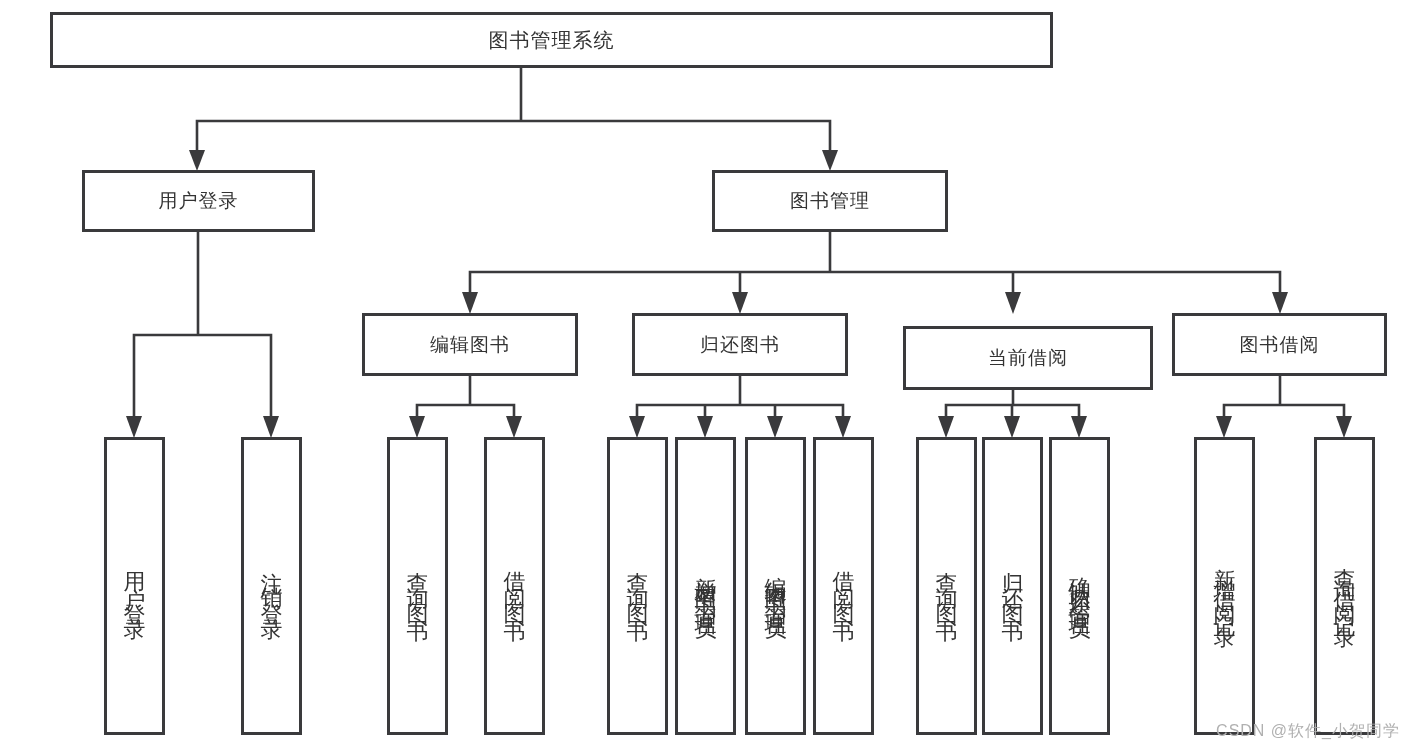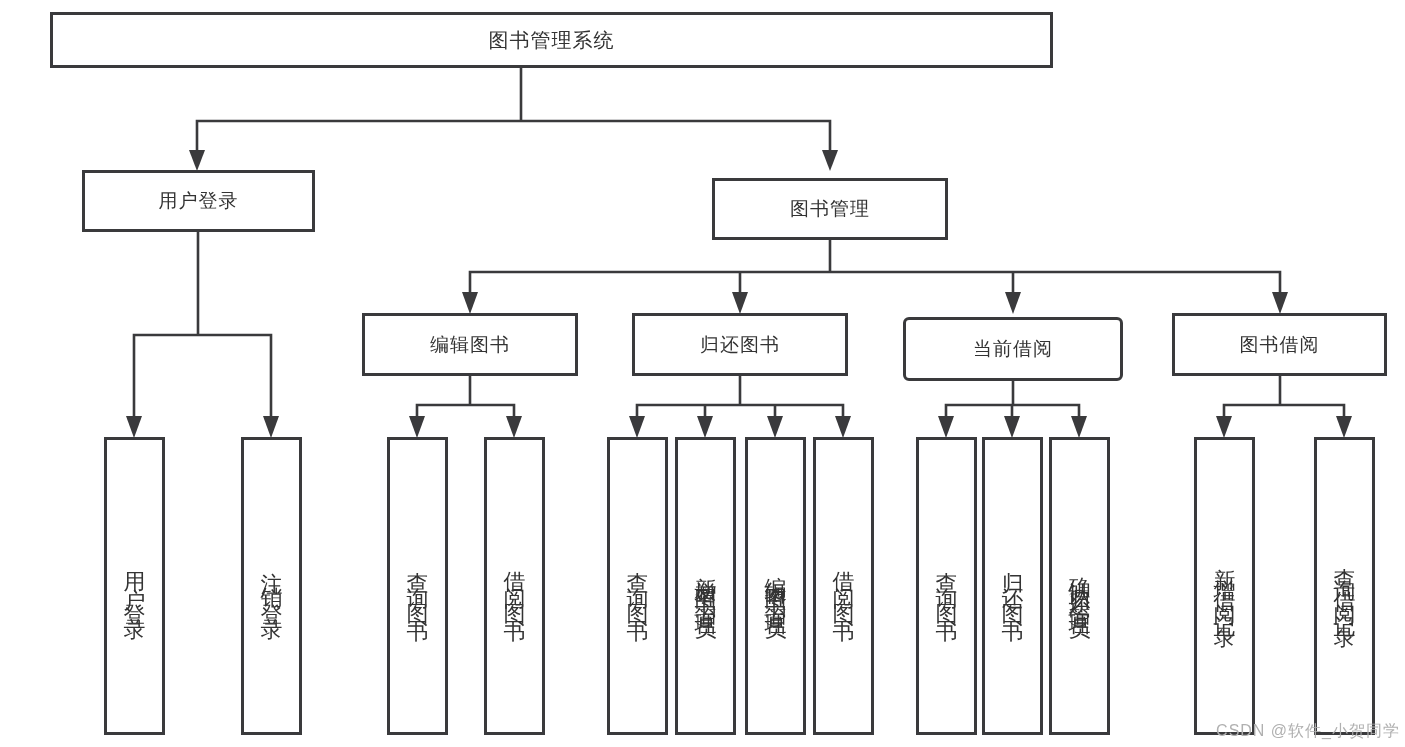--- a/index.html
+++ b/index.html
@@ -99,25 +99,25 @@
     <polygon points="1071,416 1087,416 1079,438"></polygon>
 
     <path d="M1280 374 L1280 405 M1224 405 L1344 405 M1224 405 L1224 417 M1344 405 L1344 417"></path>
     <polygon points="1216,416 1232,416 1224,438"></polygon>
     <polygon points="1336,416 1352,416 1344,438"></polygon>
   </svg>
 
   <div class="box h root" style="left:20px; top:12px; width:1003px; height:56px;margin-left:30px;">图书管理系统</div>
 
   <div class="box h" style="left:82px; top:170px; width:233px; height:62px;">用户登录</div>
-  <div class="box h" style="left:712px; top:170px; width:236px; height:62px;margin-top:8px;">图书管理</div>
+  <div class="box h" style="left:712px; top:170px; width:236px; height:62px;">图书管理</div>
 
   <div class="box h" style="left:362px; top:313px; width:216px; height:63px;">编辑图书</div>
   <div class="box h" style="left:632px; top:313px; width:216px; height:63px;">归还图书</div>
-  <div class="box h" style="left:903px; top:317px; width:220px; height:64px;border-radius:6px;">当前借阅</div>
+  <div class="box h" style="left:903px; top:326px; width:250px; height:64px;">当前借阅</div>
   <div class="box h" style="left:1172px; top:313px; width:215px; height:63px;">图书借阅</div>
 
   <div class="box v sp16" style="left:104px; top:437px; width:61px; height:298px;">用户登录</div>
   <div class="box v sp16" style="left:241px; top:437px; width:61px; height:298px;">注销登录</div>
 
   <div class="box v sp16" style="left:387px; top:437px; width:61px; height:298px;">查询图书</div>
   <div class="box v sp16" style="left:484px; top:437px; width:61px; height:298px;">借阅图书</div>
 
   <div class="box v sp16" style="left:607px; top:437px; width:61px; height:298px;">查询图书</div>
   <div class="box v sp6" style="left:675px; top:437px; width:61px; height:298px;">新增图书（管理员）</div>

